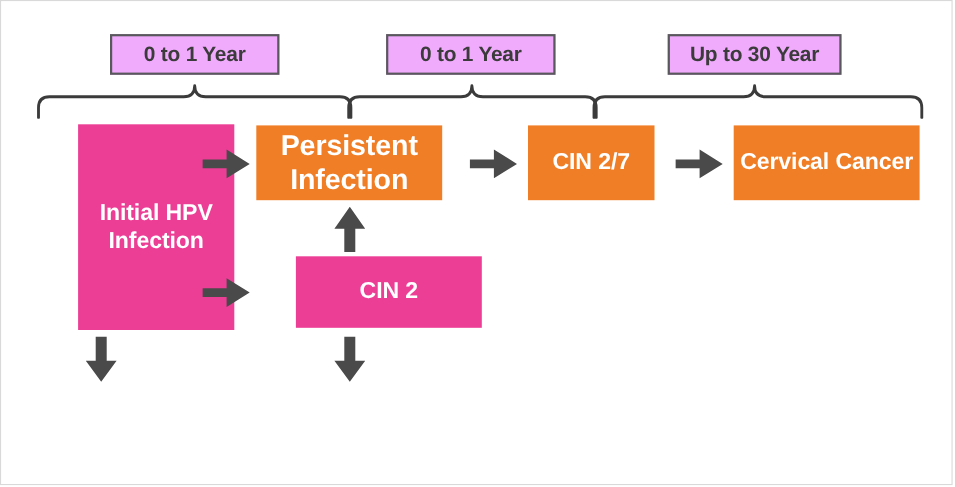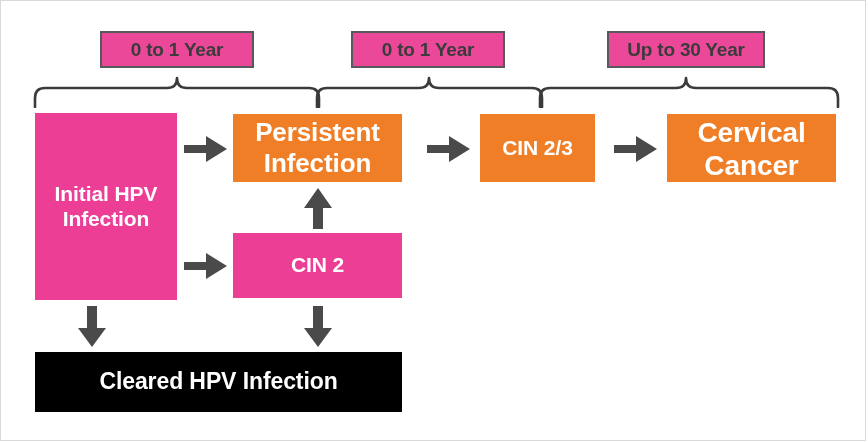--- a/index.html
+++ b/index.html
@@ -27,21 +27,21 @@
     border: 1px solid #d9d9d9;
     box-sizing: border-box;
     pointer-events: none;
   }
 
   
   .time-box {
     position: absolute;
     box-sizing: border-box;
     border: 2px solid #58595b;
-    background: #ec4899;
+    background: #f0abfc;
     display: flex;
     align-items: center;
     justify-content: center;
     color: #3b3b3b;
     font-size: 19px;
     font-weight: 700;
     letter-spacing: -0.2px;
     white-space: nowrap;
   }
 
@@ -51,21 +51,21 @@
     box-sizing: border-box;
     display: flex;
     align-items: center;
     justify-content: center;
     text-align: center;
     color: #ffffff;
     font-weight: 700;
     line-height: 1.18;
     letter-spacing: -0.1px;
   }
-  .node.pink   { background: #ED3E96; }
+  .node.pink   { background: #ED3E96; margin-left: 36px; }
   .node.orange { background: #F07E26; }
   .node.black  { background: #000000; }
 
   
   .arrow {
     position: absolute;
   }
   .arrow svg { display: block; }
 
   
@@ -113,34 +113,31 @@
 
   <div class="node pink" style="left:35px; top:113px; width:142px; height:187px; font-size:21px;">
     <span>Initial HPV Infection</span>
   </div>
 
   <div class="node orange" style="left:233px; top:114px; width:169px; height:68px; font-size:26px;">
     <span>Persistent Infection</span>
   </div>
 
   <div class="node orange" style="left:480px; top:114px; width:115px; height:68px; font-size:21px;">
-    <span>CIN 2/3</span>
+    <span>CIN 2/7</span>
   </div>
 
-  <div class="node orange" style="left:667px; top:114px; width:169px; height:68px; font-size:28px;align-items:flex-end;">
+  <div class="node orange" style="left:667px; top:114px; width:169px; height:68px; font-size:21px;">
     <span>Cervical Cancer</span>
   </div>
 
   <div class="node pink" style="left:233px; top:233px; width:169px; height:65px; font-size:21px;">
     <span>CIN 2</span>
   </div>
 
-  <div class="node black" style="left:35px; top:352px; width:367px; height:60px; font-size:23px;">
-    <span>Cleared HPV Infection</span>
-  </div>
 
   <div class="arrow" style="left:184px; top:134px;">
     <svg width="44" height="30" viewBox="0 0 44 30">
       <path d="M 0,11 L 22,11 L 22,2 L 43,15 L 22,28 L 22,19 L 0,19 Z" fill="#4A4A4A"></path>
     </svg>
   </div>
 
   <div class="arrow" style="left:427px; top:134px;">
     <svg width="44" height="30" viewBox="0 0 44 30">
       <path d="M 0,11 L 22,11 L 22,2 L 43,15 L 22,28 L 22,19 L 0,19 Z" fill="#4A4A4A"></path>

